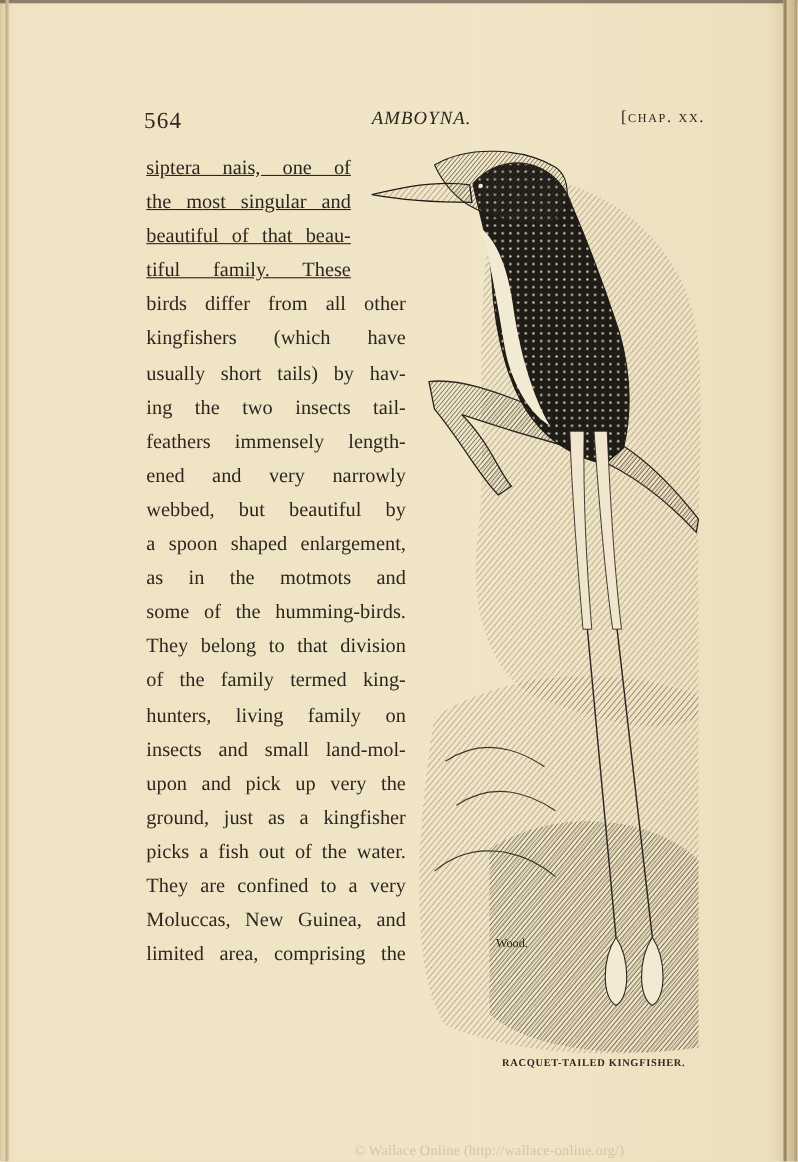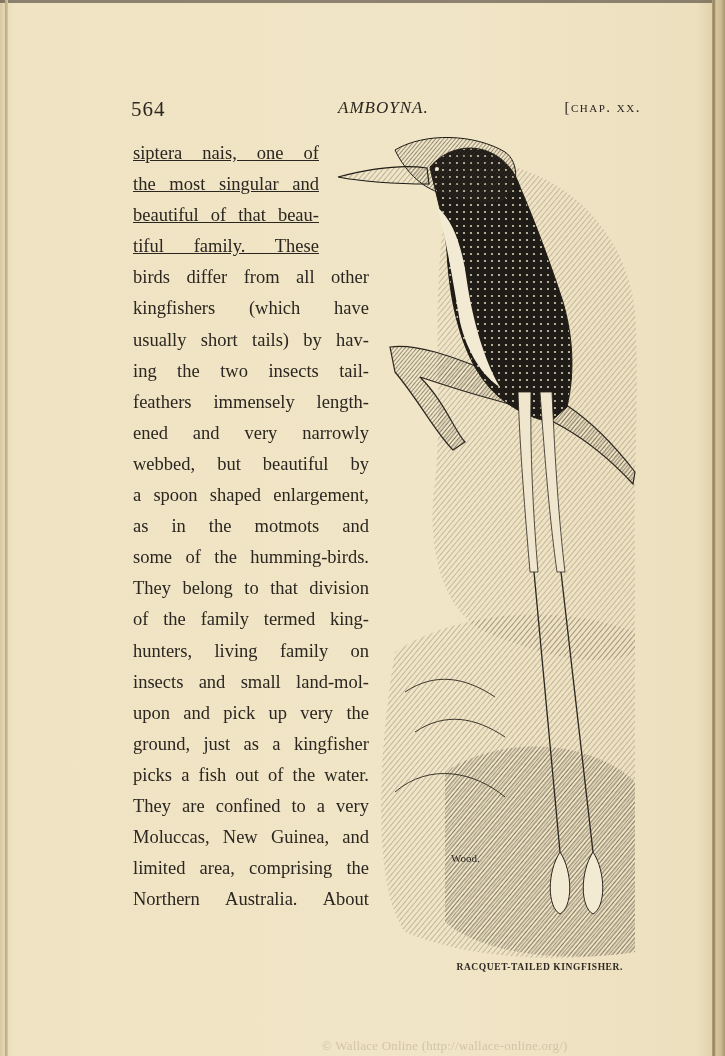--- a/index.html
+++ b/index.html
@@ -89,21 +89,20 @@
     <span class="line wide">They belong to that division</span>
     <span class="line wide">of the family termed king-</span>
     <span class="line wide">hunters, living family on</span>
     <span class="line wide">insects and small land-mol-</span>
     <span class="line wide">upon and pick up very the</span>
     <span class="line wide">ground, just as a kingfisher</span>
     <span class="line wide">picks a fish out of the water.</span>
     <span class="line wide">They are confined to a very</span>
     <span class="line wide">Moluccas, New Guinea, and</span>
     <span class="line wide">limited area, comprising the</span>
-    <span class="line wide">Northern Australia. About</span>
   </div>
 
   <div class="figure">
     <svg viewBox="0 0 310 830" xmlns="http://www.w3.org/2000/svg">
       <defs>
         <pattern id="hatch" width="3" height="3" patternUnits="userSpaceOnUse" patternTransform="rotate(40)">
           <line x1="0" y1="0" x2="0" y2="3" stroke="#3b352c" stroke-width="1"></line>
         </pattern>
         <pattern id="hatchLight" width="4" height="4" patternUnits="userSpaceOnUse" patternTransform="rotate(40)">
           <line x1="0" y1="0" x2="0" y2="4" stroke="#6d6455" stroke-width="0.8"></line>

